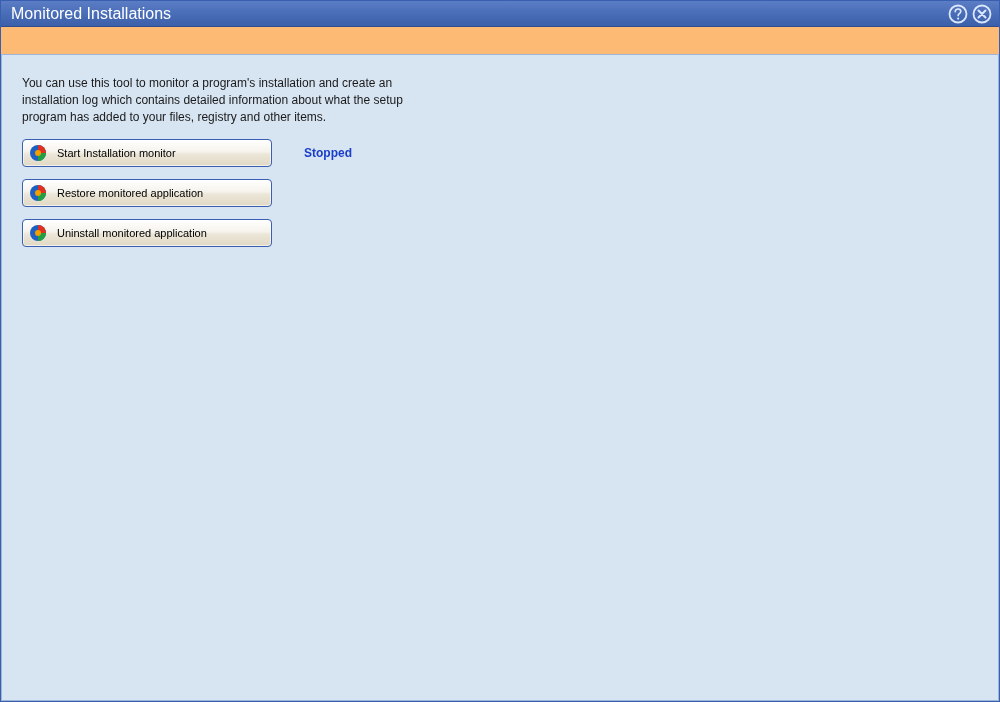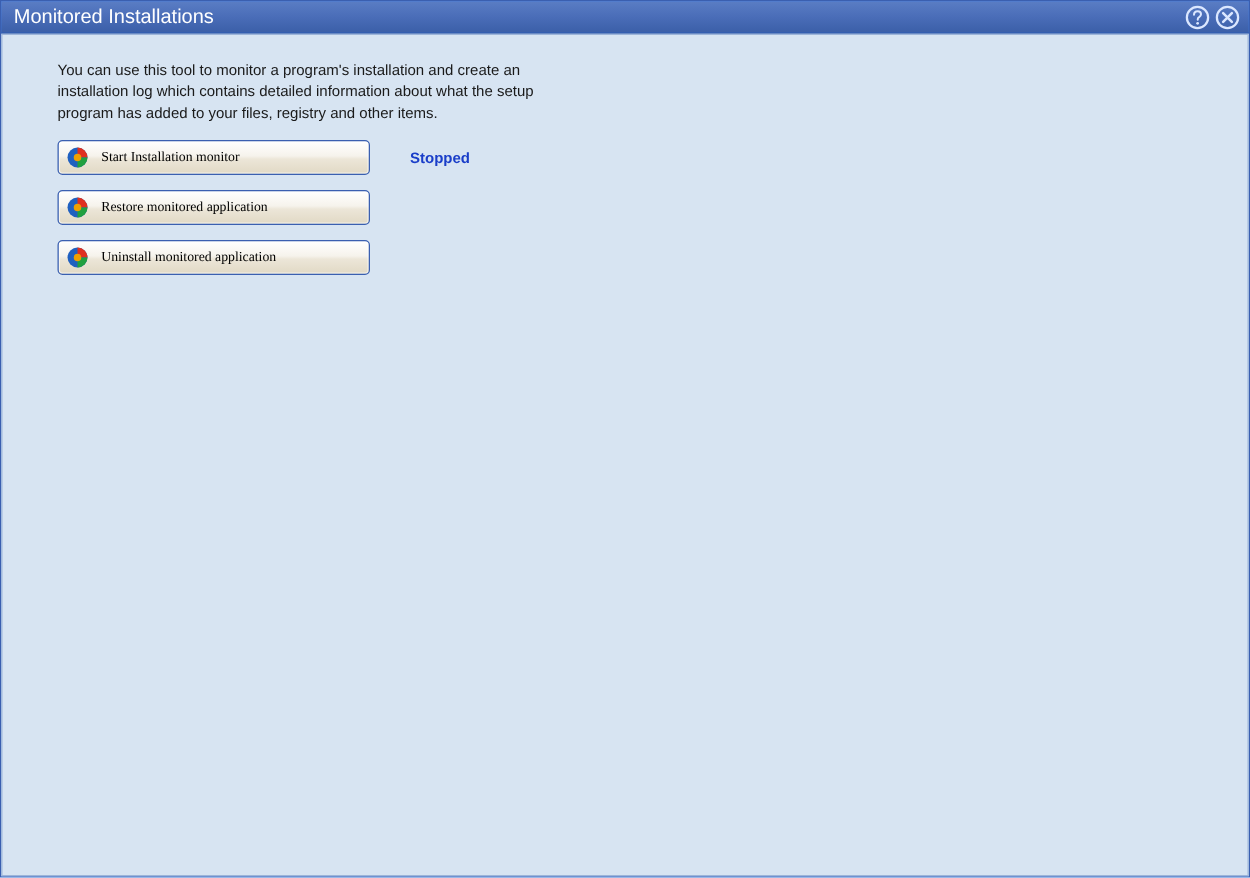--- a/index.html
+++ b/index.html
@@ -12,23 +12,24 @@
       font-size: 12px;
       background: #fff;
       width: 1000px;
       height: 702px;
       overflow: hidden;
     }
     .window {
       width: 1000px;
       height: 702px;
       border: 1px solid #3a5fb0;
-      background: #3b82f6;
+      background: #fdba74;
       display: flex;
       flex-direction: column;
+      gap: 27px;
     }
     .title-bar {
       height: 26px;
       background: linear-gradient(to bottom, #5a7dc4 0%, #4a6db8 50%, #3b5fa8 100%);
       display: flex;
       align-items: center;
       justify-content: space-between;
       padding: 0 6px 0 10px;
       border-bottom: 1px solid #2f4d8f;
     }
@@ -48,21 +49,21 @@
       display: flex;
       align-items: center;
       justify-content: center;
       cursor: pointer;
     }
     .title-btn svg {
       display: block;
     }
     .content {
       flex: 1;
-      padding: 20px 40px 20px 44px;
+      padding: 20px 40px 20px 20px;
       background: #d7e4f2;
       border: 1px solid #9db5d9;
       margin: 0;
     }
     .intro-text {
       color: #1a1a1a;
       font-size: 12px;
       line-height: 1.4;
       max-width: 410px;
     }
@@ -81,21 +82,21 @@
     .action-button {
       width: 250px;
       height: 28px;
       display: flex;
       align-items: center;
       background: linear-gradient(to bottom, #ffffff 0%, #f6f3ec 45%, #ece6d8 55%, #e1d9c5 100%);
       border: 1px solid #3a5fb0;
       border-radius: 4px;
       cursor: pointer;
       padding: 0 8px 0 6px;
-      font-family: Liberation Serif, serif;
+      font-family: Liberation Sans, sans-serif;
       font-size: 11px;
       color: #000;
       text-align: left;
       box-shadow: inset 0 0 0 1px rgba(255,255,255,0.6);
     }
     .action-button .btn-icon {
       width: 18px;
       height: 18px;
       margin-right: 10px;
       flex-shrink: 0;

